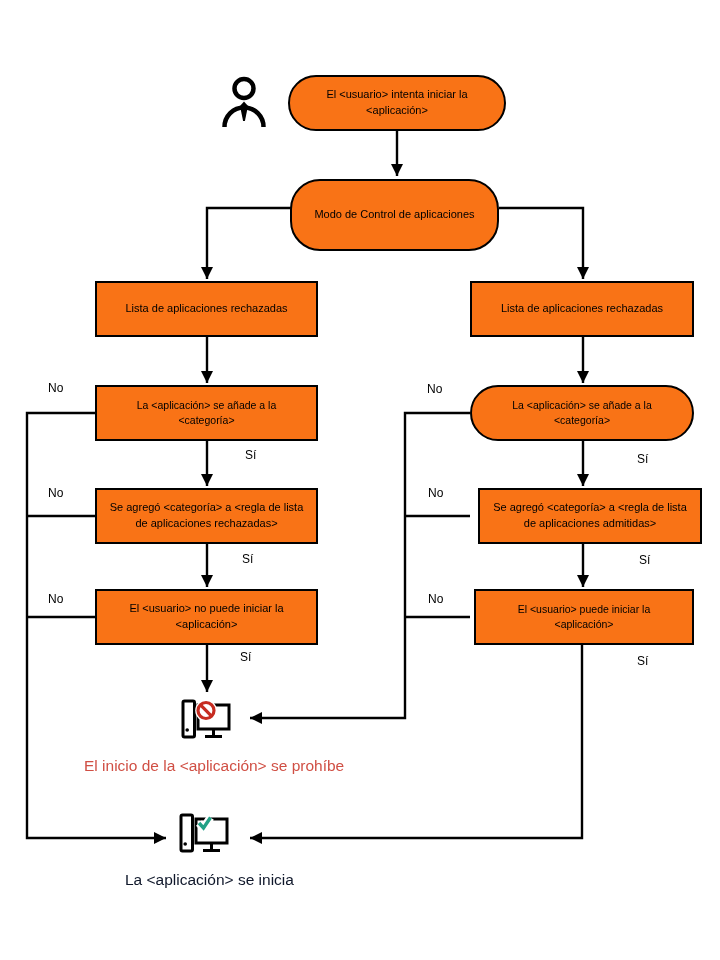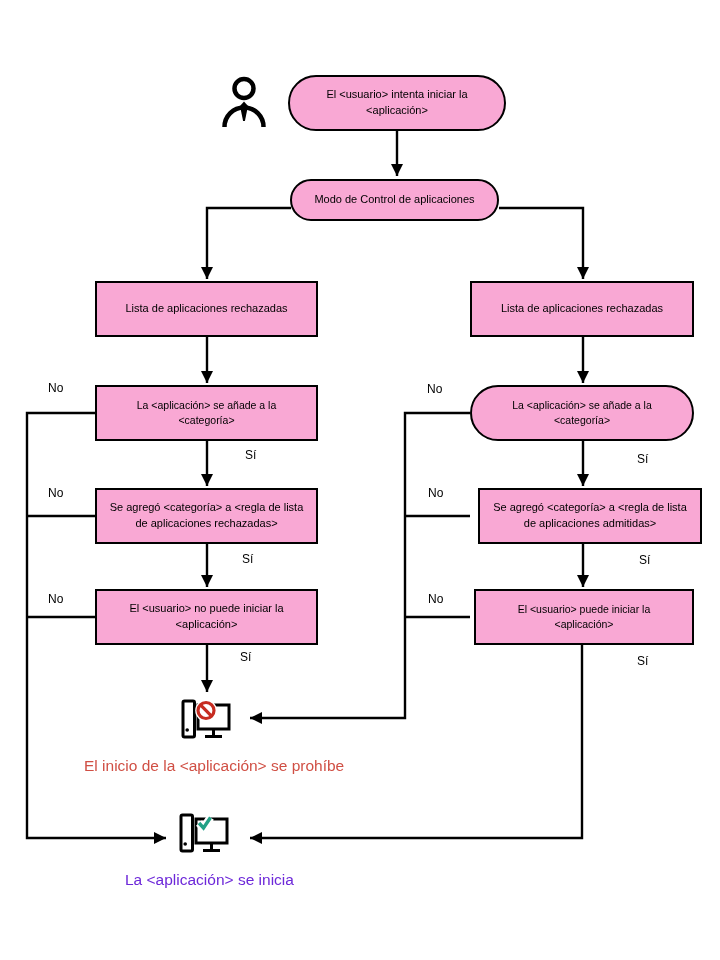--- a/index.html
+++ b/index.html
@@ -8,38 +8,38 @@
     width:720px;height:960px;
     background:#ffffff;
     font-family:"Liberation Sans","DejaVu Sans",sans-serif;
     overflow:hidden;
   }
   .connectors{position:absolute;left:0;top:0;width:720px;height:960px;}
   .conn{stroke:#000;stroke-width:2.4;fill:none;}
   .node{
     position:absolute;
     border:2.5px solid #000;
-    background:#f9a8d4;
+    background:#f97316;
     display:flex;align-items:center;justify-content:center;
     text-align:center;
     font-size:11px;line-height:1.45;color:#000;
     padding:2px 10px;box-sizing:border-box;
   }
   .node.tight{padding:2px 13px;font-size:10.5px;}
   .stadium{border-radius:30px;}
   .edge-label{
     position:absolute;
     font-size:12px;color:#000;
   }
   .caption{
     position:absolute;
     font-size:15.5px;
   }
   .caption.blocked{color:#d04f44;text-align:right;}
-  .caption.started{color:#6d28d9;}
+  .caption.started{color:#0f172a;}
   .icon{position:absolute;}
 </style>
 </head>
 <body>
 
 <div class="canvas">
 
   <svg class="connectors" viewBox="0 0 720 960">
     <defs>
       <marker id="arrow" markerUnits="userSpaceOnUse" markerWidth="13" markerHeight="13" refX="12" refY="6" orient="auto">
@@ -66,21 +66,21 @@
   </svg>
 
   <svg class="icon" style="left:221px;top:76px;width:46px;height:52px;" viewBox="0 0 46 52">
     <circle cx="23" cy="12.5" r="9.5" fill="none" stroke="#000" stroke-width="4.5"></circle>
     <path d="M3.5,51 A19.5,19.5 0 0 1 42.5,51" fill="none" stroke="#000" stroke-width="4.5"></path>
     <path d="M23,25.5 L27,30 L23.9,45 L22.1,45 L19,30 Z" fill="#000"></path>
   </svg>
 
   <div class="node stadium" style="left:288px;top:75px;width:218px;height:56px;">El &lt;usuario&gt; intenta iniciar la &lt;aplicación&gt;</div>
 
-  <div class="node stadium" style="left:290px;top:179px;width:209px;height:42px;">Modo de Control de aplicaciones</div>
+  <div class="node stadium" style="left:290px;top:179px;width:209px;height:72px;">Modo de Control de aplicaciones</div>
 
   <div class="node" style="left:95px;top:281px;width:223px;height:56px;">Lista de aplicaciones rechazadas</div>
 
   <div class="node" style="left:470px;top:281px;width:224px;height:56px;">Lista de aplicaciones rechazadas</div>
 
   <div class="node tight" style="left:95px;top:385px;width:223px;height:56px;">La &lt;aplicación&gt; se añade a la &lt;categoría&gt;</div>
 
   <div class="node stadium tight" style="left:470px;top:385px;width:224px;height:56px;">La &lt;aplicación&gt; se añade a la &lt;categoría&gt;</div>
 
   <div class="node" style="left:95px;top:488px;width:223px;height:56px;">Se agregó &lt;categoría&gt; a &lt;regla de lista de aplicaciones rechazadas&gt;</div>

